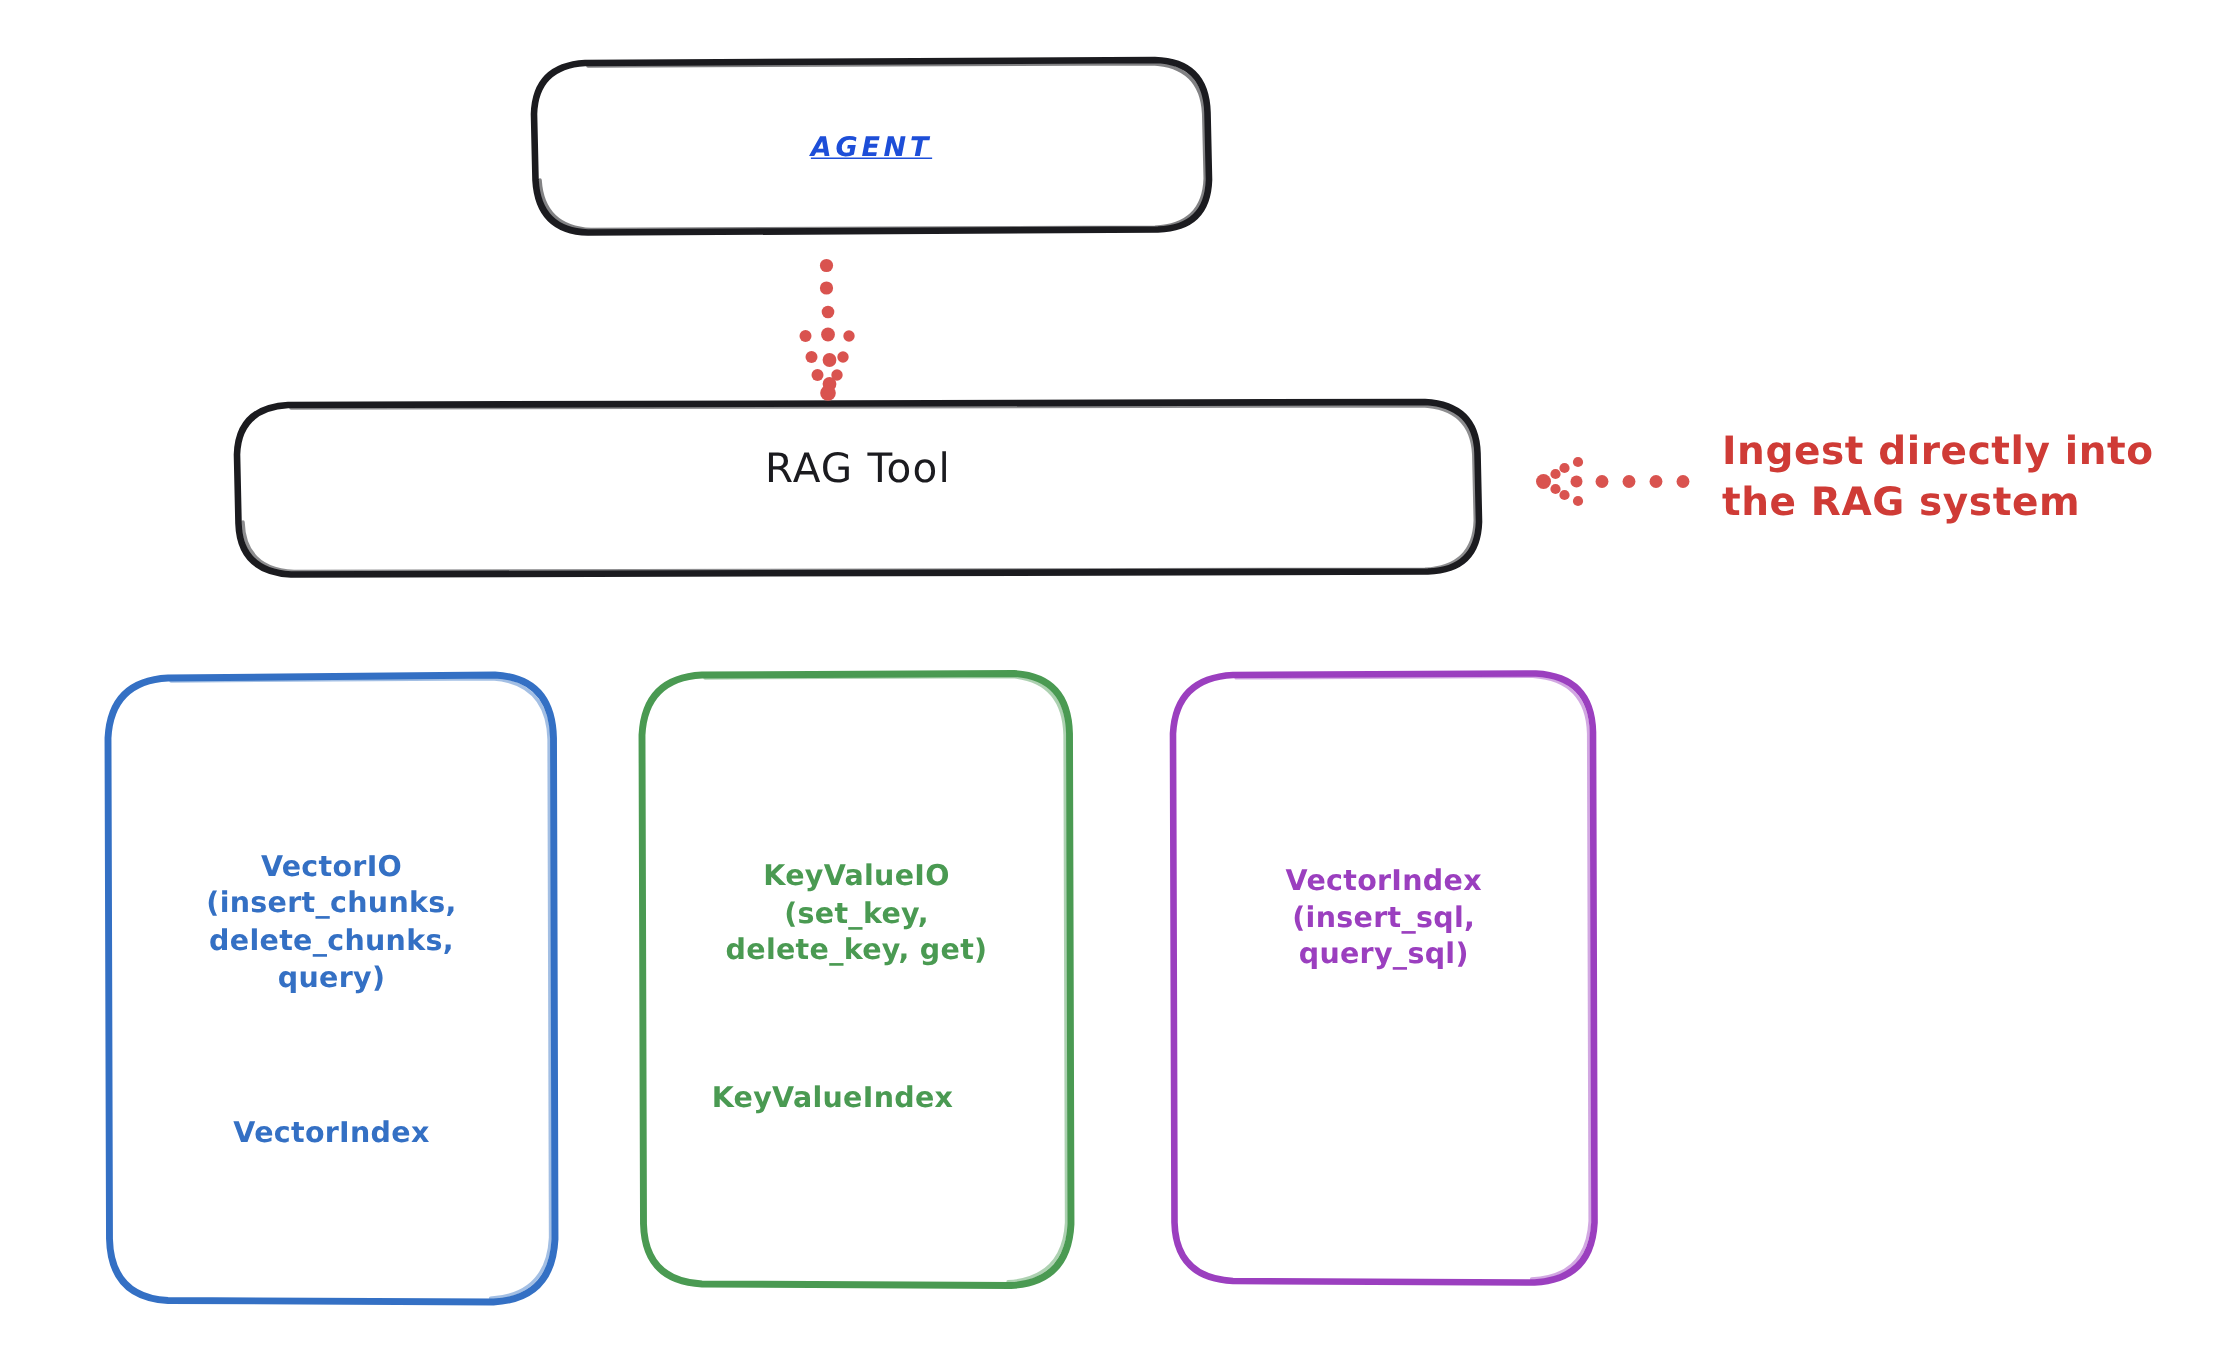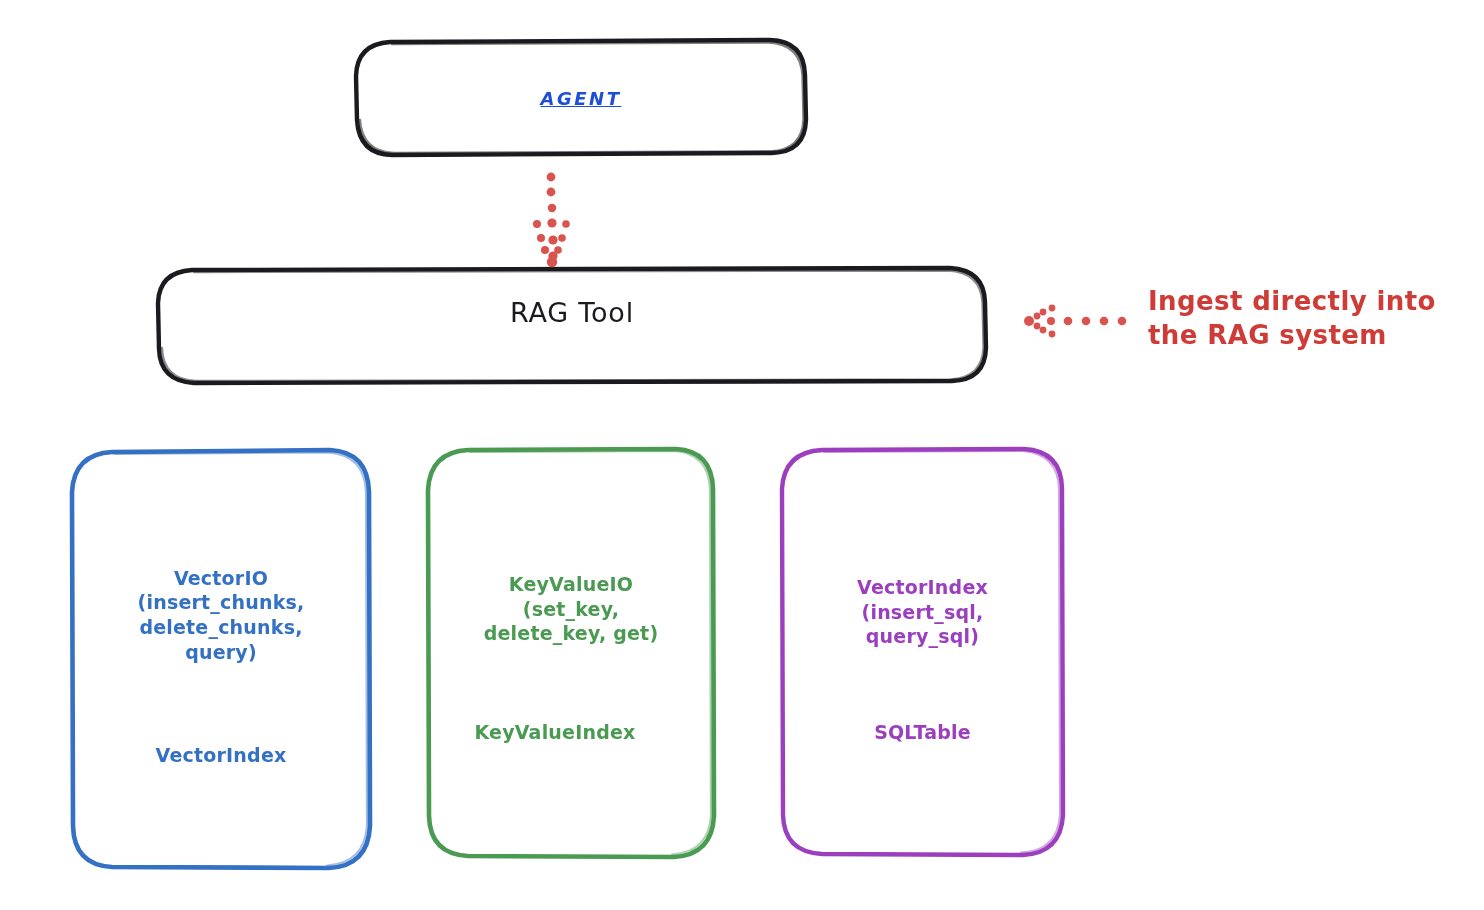--- a/index.html
+++ b/index.html
@@ -144,18 +144,17 @@
   <div class="node-label store-label" style="left:428px; top:548px; width:286px; height:122px; color:#4a9a52;">KeyValueIO
 (set_key,
 delete_key, get)</div>
 
   <div class="node-label store-label" style="left:72px; top:735px; width:298px; height:40px; color:#3470c4;">VectorIndex</div>
   <div class="node-label store-label" style="left:412px; top:712px; width:286px; height:40px; color:#4a9a52;">KeyValueIndex</div>
 
   <div class="node-label store-label" style="left:782px; top:551px; width:281px; height:122px; color:#9b3fbf;">VectorIndex
 (insert_sql,
 query_sql)</div>
-  <div class="node-label store-label" style="left:782px; top:712px; width:281px; height:40px; color:#9b3fbf;">SQLTable</div>
 
   <div class="node-label annotation-label" style="left:1148px; top:285px; width:330px; height:80px; color:#cf3b36;">Ingest directly into
 the RAG system</div>
 
 </div>
 
 </body></html>

